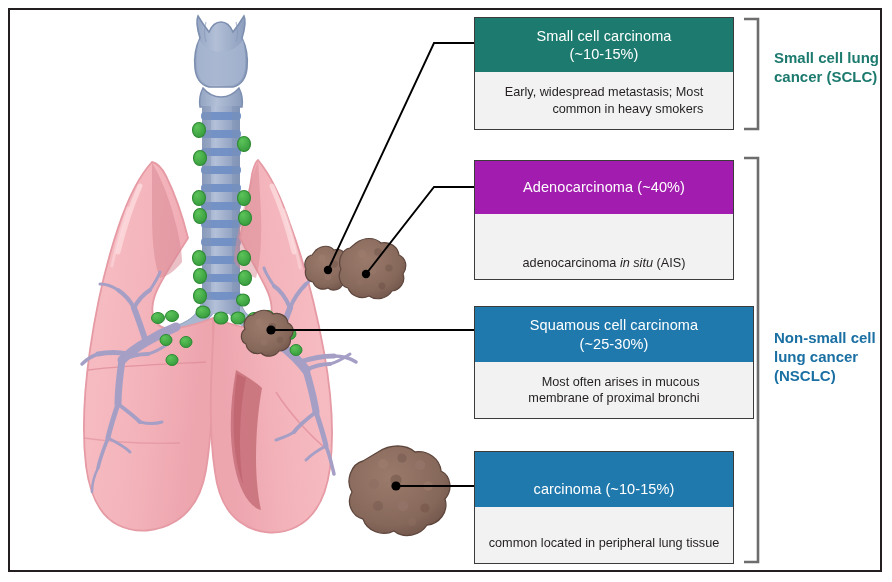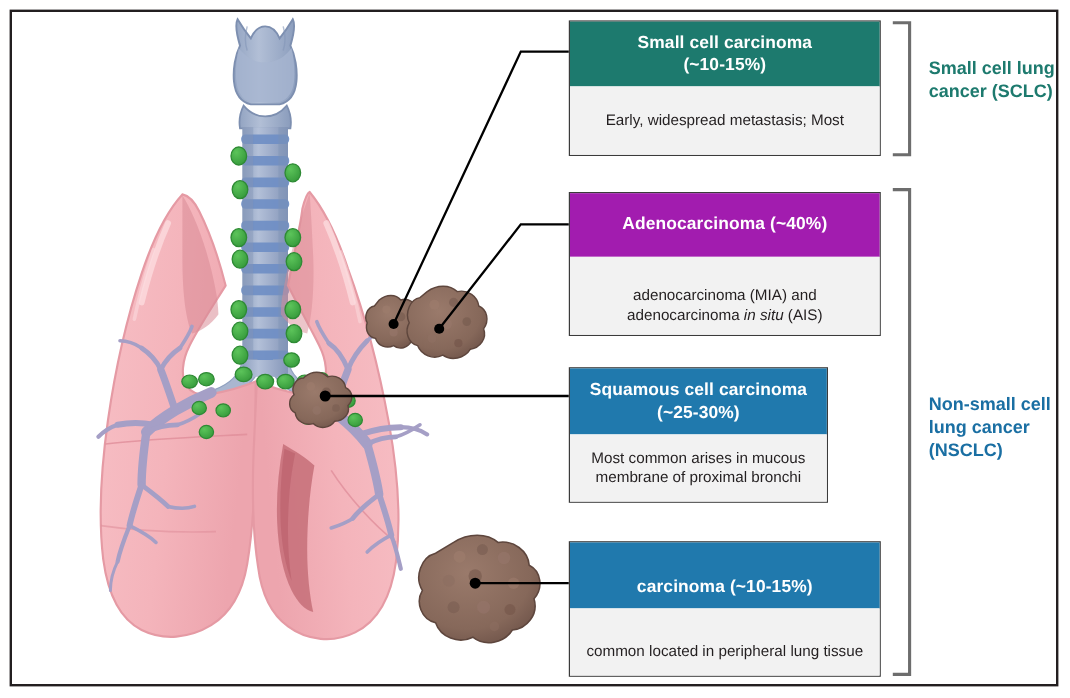--- a/index.html
+++ b/index.html
@@ -2,22 +2,22 @@
 <html><head>
 <meta charset="utf-8">
 <style>
   html,body{margin:0;padding:0;background:#ffffff;}
   body{width:892px;height:582px;font-family:"Liberation Sans",sans-serif;}
   #figure{position:relative;width:892px;height:582px;background:#fff;overflow:hidden;}
   #frame{position:absolute;left:8px;top:8px;width:874px;height:564px;border:2px solid #231f20;box-sizing:border-box;}
   #art{position:absolute;left:0;top:0;width:892px;height:582px;}
   .box{position:absolute;box-sizing:border-box;border:1.5px solid #3b3b3b;}
   .box-title{display:flex;align-items:center;justify-content:center;text-align:center;
-    color:#ffffff;font-weight:bold;font-size:14.5px;line-height:1.25;letter-spacing:.1px;box-sizing:border-box;padding:2px 8px;}
-  .box-body{display:flex;align-items:center;justify-content:center;text-align:center;
+    color:#ffffff;font-weight:normal;font-size:14.5px;line-height:1.25;letter-spacing:.1px;box-sizing:border-box;padding:2px 8px;}
+  .box-body{display:flex;align-items:center;justify-content:center;text-align:right;
     background:#f2f2f2;color:#231f20;font-size:12.7px;line-height:1.3;box-sizing:border-box;padding:18px 9px;}
   .grp-label{position:absolute;font-weight:bold;font-size:15px;line-height:1.28;}
   .sclc-label{color:#1d7a6e;}
   .nsclc-label{color:#1a6fa3;}
   i{}
 </style>
 </head>
 <body>
 
 <div id="figure">
@@ -308,44 +308,44 @@
     </g>
   </svg>
 
   <div class="box" style="left:474px;top:17px;width:260px;height:113px;">
     <div class="box-title" style="height:54px;background:#1d7a6e;">
       <span><span>Small cell carcinoma</span><br>
       <span>(~10-15%)</span></span>
     </div>
     <div class="box-body" style="height:57px;">
       <span><span>Early, widespread metastasis; Most</span><br>
-      </span>
+      <span>common in heavy smokers</span></span>
     </div>
   </div>
 
   <div class="box" style="left:474px;top:160px;width:260px;height:120px;">
     <div class="box-title" style="height:53px;background:#a21caf;">
       <span>Adenocarcinoma (~40%)</span>
     </div>
     <div class="box-body" style="height:65px;">
       <span>
         <br>
-        <span>adenocarcinoma (MIA) and</span><br>
+        <br>
         <span>adenocarcinoma </span><i>in situ</i><span> (AIS)</span>
       </span>
     </div>
   </div>
 
-  <div class="box" style="left:474px;top:306px;width:216px;height:113px;">
+  <div class="box" style="left:474px;top:306px;width:280px;height:113px;">
     <div class="box-title" style="height:55px;background:#2079ad;">
       <span><span>Squamous cell carcinoma</span><br>
       <span>(~25-30%)</span></span>
     </div>
     <div class="box-body" style="height:56px;">
-      <span><span>Most common arises in mucous</span><br>
+      <span><span>Most often arises in mucous</span><br>
       <span>membrane of proximal bronchi</span></span>
     </div>
   </div>
 
   <div class="box" style="left:474px;top:451px;width:260px;height:113px;">
     <div class="box-title" style="height:55px;background:#2079ad;">
       <span><br>
       <span>carcinoma (~10-15%)</span></span>
     </div>
     <div class="box-body" style="height:56px;">

